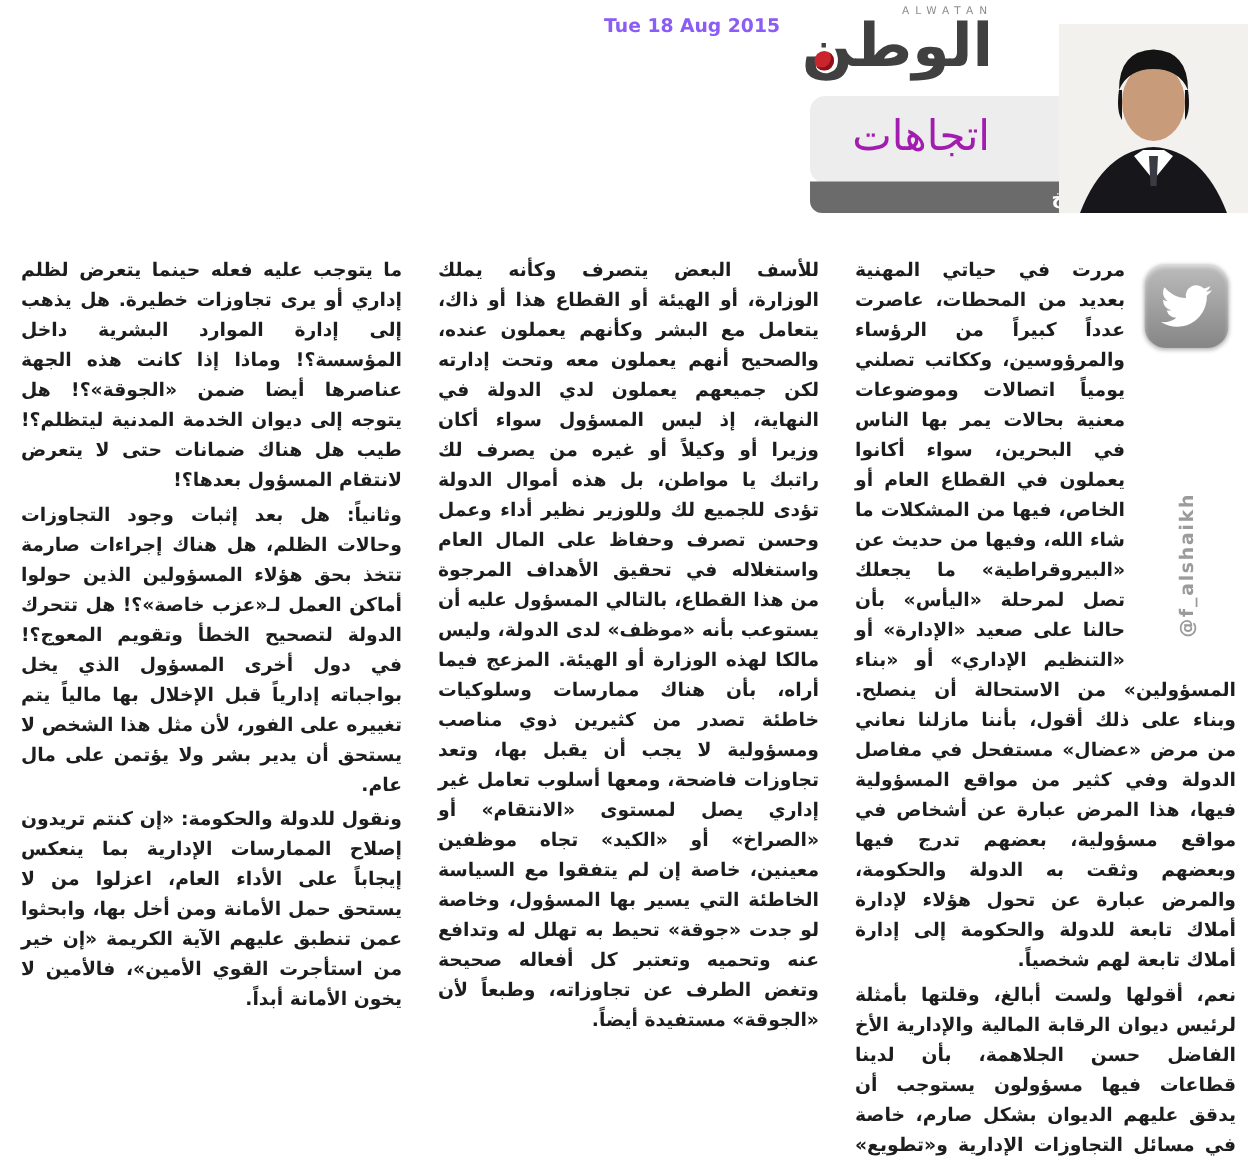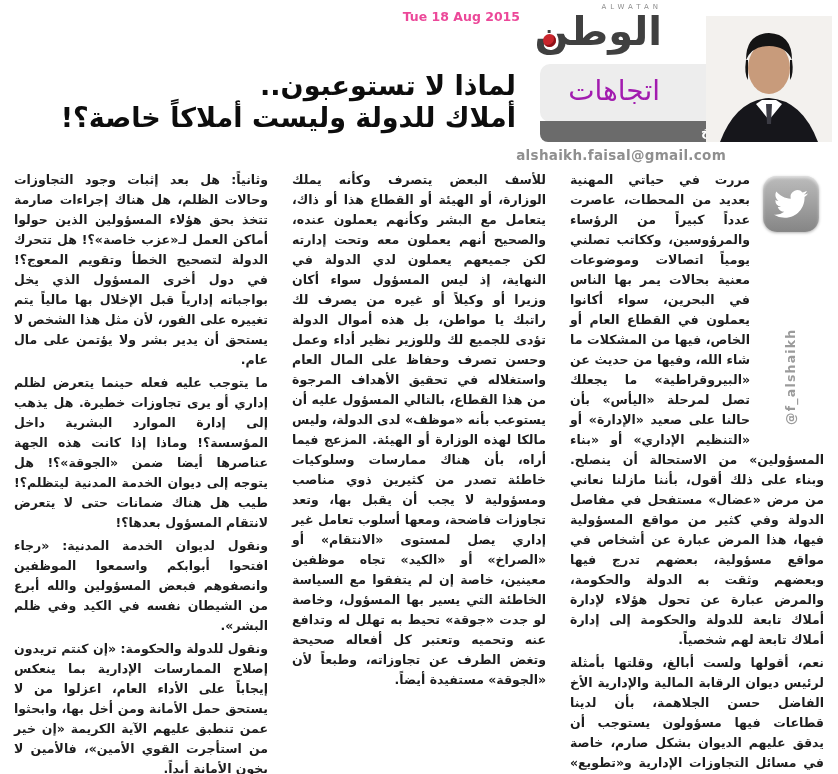--- a/index.html
+++ b/index.html
@@ -8,21 +8,21 @@
     font-family:"DejaVu Sans",sans-serif;
   }
   .page{position:relative;width:838px;height:774px;direction:rtl;}
 
   
   header{position:relative;height:168px;}
   .date-line{
     position:absolute;top:9px;right:318px;display:flex;direction:rtl;gap:18px;
     align-items:baseline;font-size:12.5px;color:#4a4a4a;white-space:nowrap;font-weight:bold;
   }
-  .date-en{direction:ltr;color:#ec4899;font-weight:bold;}
+  .date-en{direction:ltr;color:#8b5cf6;font-weight:bold;}
   .logo{position:absolute;top:3px;right:176px;width:132px;cursor:pointer;}
   .logo-latin{display:block;font-size:7px;letter-spacing:4px;color:#8d8d8d;margin-bottom:-1px;}
   .logo-ar{display:block;font-size:40px;font-weight:bold;color:#404040;line-height:1.05;}
   .logo-dot{position:absolute;left:13px;bottom:5px;width:13px;height:13px;border-radius:50%;
     background:#c9252c;box-shadow:inset -2px -2px 0 #8e1118;}
   .photo{position:absolute;top:16px;right:6px;width:126px;height:126px;overflow:hidden;
     background:#f4f2ef;z-index:3;}
   .section-box{position:absolute;top:64px;right:60px;width:238px;height:58px;
     background:#ededed;border-radius:10px;z-index:1;}
   .section-label{position:absolute;top:74px;right:178px;font-size:28px;color:#a21caf;z-index:2;}
@@ -81,26 +81,21 @@
         <path d="M14,126 Q30,84 63,82 Q96,84 112,126 Z" fill="#16161b"></path>
         <path d="M50,88 L63,104 L76,88 L70,84 L56,84 Z" fill="#ffffff"></path>
         <path d="M60,88 L66,88 L65,108 L61,108 Z" fill="#3b3b44"></path>
         <ellipse cx="63" cy="52" rx="21" ry="26" fill="#c89b7b"></ellipse>
         <path d="M40,44 Q40,18 63,17 Q86,18 86,44 Q80,30 63,30 Q46,30 40,44 Z" fill="#141414"></path>
         <path d="M40,44 Q38,58 42,64 L42,44 Z" fill="#141414"></path>
         <path d="M86,44 Q88,58 84,64 L84,44 Z" fill="#141414"></path>
       </svg>
     </div>
 
-    <a class="email">alshaikh.faisal@gmail.com</a>
 
-    <div class="title">
-      <div>لماذا لا تستوعبون..</div>
-      <div>أملاك للدولة وليست أملاكاً خاصة؟!</div>
-    </div>
 
   </header>
 
   <main class="columns">
 
     <section class="col">
       <div class="tw-float">
         <div class="tw-btn">
           <svg width="34" height="34" viewBox="0 0 24 24">
             <path fill="#ffffff" d="M23.953 4.57a10 10 0 01-2.825.775 4.958 4.958 0 002.163-2.723c-.951.555-2.005.959-3.127 1.184a4.92 4.92 0 00-8.384 4.482C7.69 8.095 4.067 6.13 1.64 3.162a4.822 4.822 0 00-.666 2.475c0 1.71.87 3.213 2.188 4.096a4.904 4.904 0 01-2.228-.616v.06a4.923 4.923 0 003.946 4.827 4.996 4.996 0 01-2.212.085 4.936 4.936 0 004.604 3.417 9.867 9.867 0 01-6.102 2.105c-.39 0-.779-.023-1.17-.067a13.995 13.995 0 007.557 2.209c9.053 0 13.998-7.496 13.998-13.985 0-.21 0-.42-.015-.63A9.935 9.935 0 0024 4.59z"></path>
@@ -112,22 +107,21 @@
       <p>نعم، أقولها ولست أبالغ، وقلتها بأمثلة لرئيس ديوان الرقابة المالية والإدارية الأخ الفاضل حسن الجلاهمة، بأن لدينا قطاعات فيها مسؤولون يستوجب أن يدقق عليهم الديوان بشكل صارم، خاصة في مسائل التجاوزات الإدارية و«تطويع» القوانين على مزاجهم، أو محاولة تنفيذ أمور بدون علم ديوان الخدمة المدنية من الناحية الإدارية والقانونية، ويجب رصد كل هذه الأمور، لأننا في نهاية الأمر نتحدث عن «ملك عام» للدولة وليست شركة خاصة لفلان، ولا عزبة لعلان.</p>
 
     </section>
 
     <section class="col">
       <p>للأسف البعض يتصرف وكأنه يملك الوزارة، أو الهيئة أو القطاع هذا أو ذاك، يتعامل مع البشر وكأنهم يعملون عنده، والصحيح أنهم يعملون معه وتحت إدارته لكن جميعهم يعملون لدي الدولة في النهاية، إذ ليس المسؤول سواء أكان وزيرا أو وكيلاً أو غيره من يصرف لك راتبك يا مواطن، بل هذه أموال الدولة تؤدى للجميع لك وللوزير نظير أداء وعمل وحسن تصرف وحفاظ على المال العام واستغلاله في تحقيق الأهداف المرجوة من هذا القطاع، بالتالي المسؤول عليه أن يستوعب بأنه «موظف» لدى الدولة، وليس مالكا لهذه الوزارة أو الهيئة. المزعج فيما أراه، بأن هناك ممارسات وسلوكيات خاطئة تصدر من كثيرين ذوي مناصب ومسؤولية لا يجب أن يقبل بها، وتعد تجاوزات فاضحة، ومعها أسلوب تعامل غير إداري يصل لمستوى «الانتقام» أو «الصراخ» أو «الكيد» تجاه موظفين معينين، خاصة إن لم يتفقوا مع السياسة الخاطئة التي يسير بها المسؤول، وخاصة لو جدت «جوقة» تحيط به تهلل له وتدافع عنه وتحميه وتعتبر كل أفعاله صحيحة وتغض الطرف عن تجاوزاته، وطبعاً لأن «الجوقة» مستفيدة أيضاً.</p>
 
     </section>
 
     <section class="col">
+      <p>ما يتوجب عليه فعله حينما يتعرض لظلم إداري أو يرى تجاوزات خطيرة. هل يذهب إلى إدارة الموارد البشرية داخل المؤسسة؟! وماذا إذا كانت هذه الجهة عناصرها أيضا ضمن «الجوقة»؟! هل يتوجه إلى ديوان الخدمة المدنية ليتظلم؟! طيب هل هناك ضمانات حتى لا يتعرض لانتقام المسؤول بعدها؟!</p>
       <p>وثانياً: هل بعد إثبات وجود التجاوزات وحالات الظلم، هل هناك إجراءات صارمة تتخذ بحق هؤلاء المسؤولين الذين حولوا أماكن العمل لـ«عزب خاصة»؟! هل تتحرك الدولة لتصحيح الخطأ وتقويم المعوج؟! في دول أخرى المسؤول الذي يخل بواجباته إدارياً قبل الإخلال بها مالياً يتم تغييره على الفور، لأن مثل هذا الشخص لا يستحق أن يدير بشر ولا يؤتمن على مال عام.</p>
-      <p>ما يتوجب عليه فعله حينما يتعرض لظلم إداري أو يرى تجاوزات خطيرة. هل يذهب إلى إدارة الموارد البشرية داخل المؤسسة؟! وماذا إذا كانت هذه الجهة عناصرها أيضا ضمن «الجوقة»؟! هل يتوجه إلى ديوان الخدمة المدنية ليتظلم؟! طيب هل هناك ضمانات حتى لا يتعرض لانتقام المسؤول بعدها؟!</p>
-      <p>ونقول لديوان الخدمة المدنية: «رجاء افتحوا أبوابكم واسمعوا الموظفين وانصفوهم فبعض المسؤولين والله أبرع من الشيطان نفسه في الكيد وفي ظلم البشر».</p>
       <p>ونقول للدولة والحكومة: «إن كنتم تريدون إصلاح الممارسات الإدارية بما ينعكس إيجاباً على الأداء العام، اعزلوا من لا يستحق حمل الأمانة ومن أخل بها، وابحثوا عمن تنطبق عليهم الآية الكريمة «إن خير من استأجرت القوي الأمين»، فالأمين لا يخون الأمانة أبداً.</p>
 
     </section>
 
   </main>
 
 </div>
 
 </body></html>

